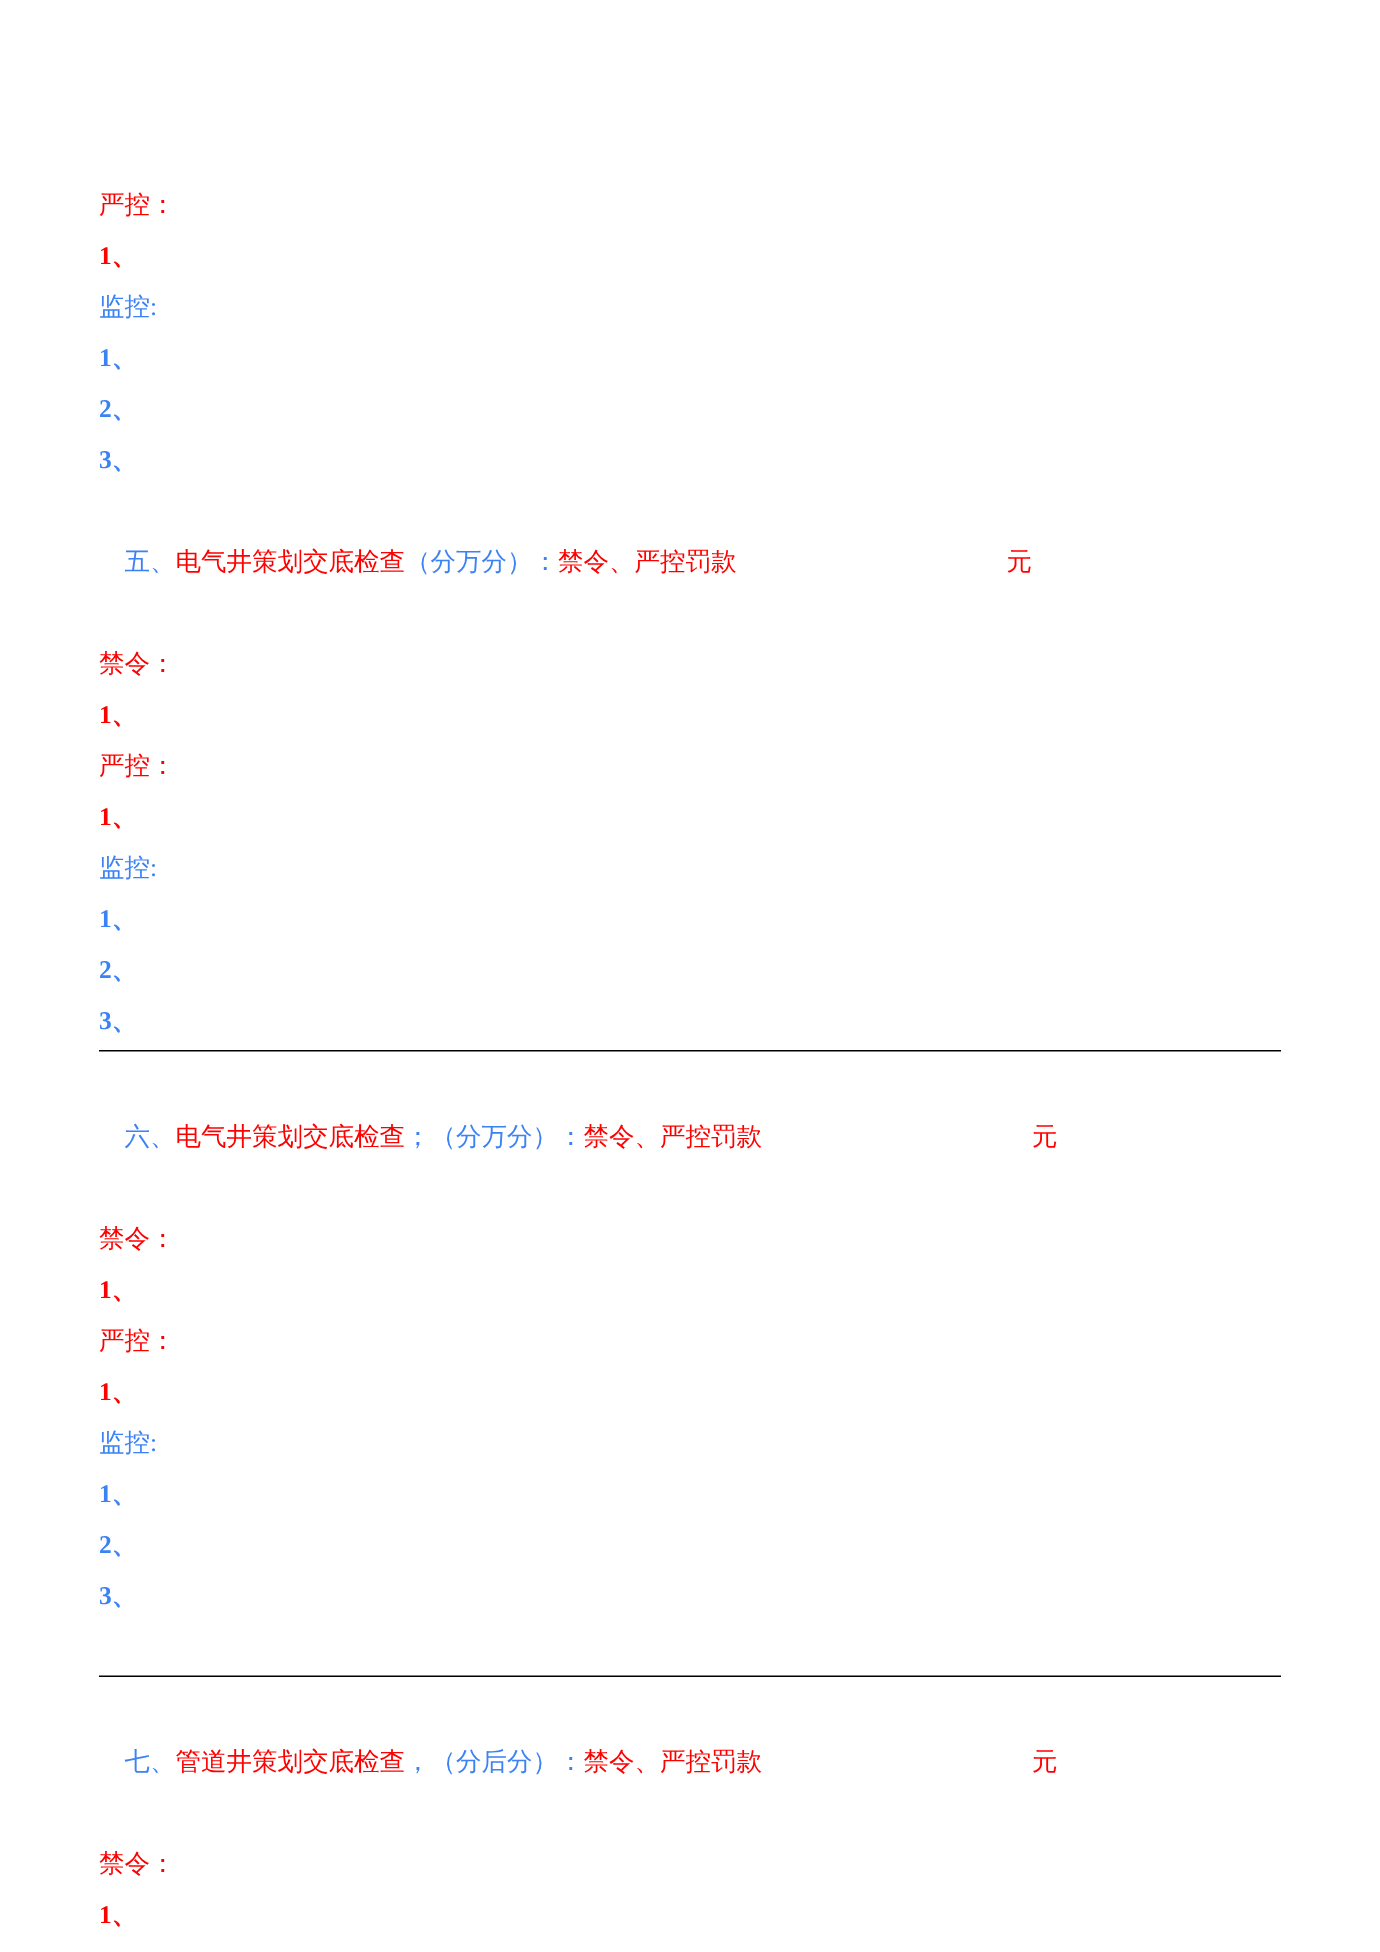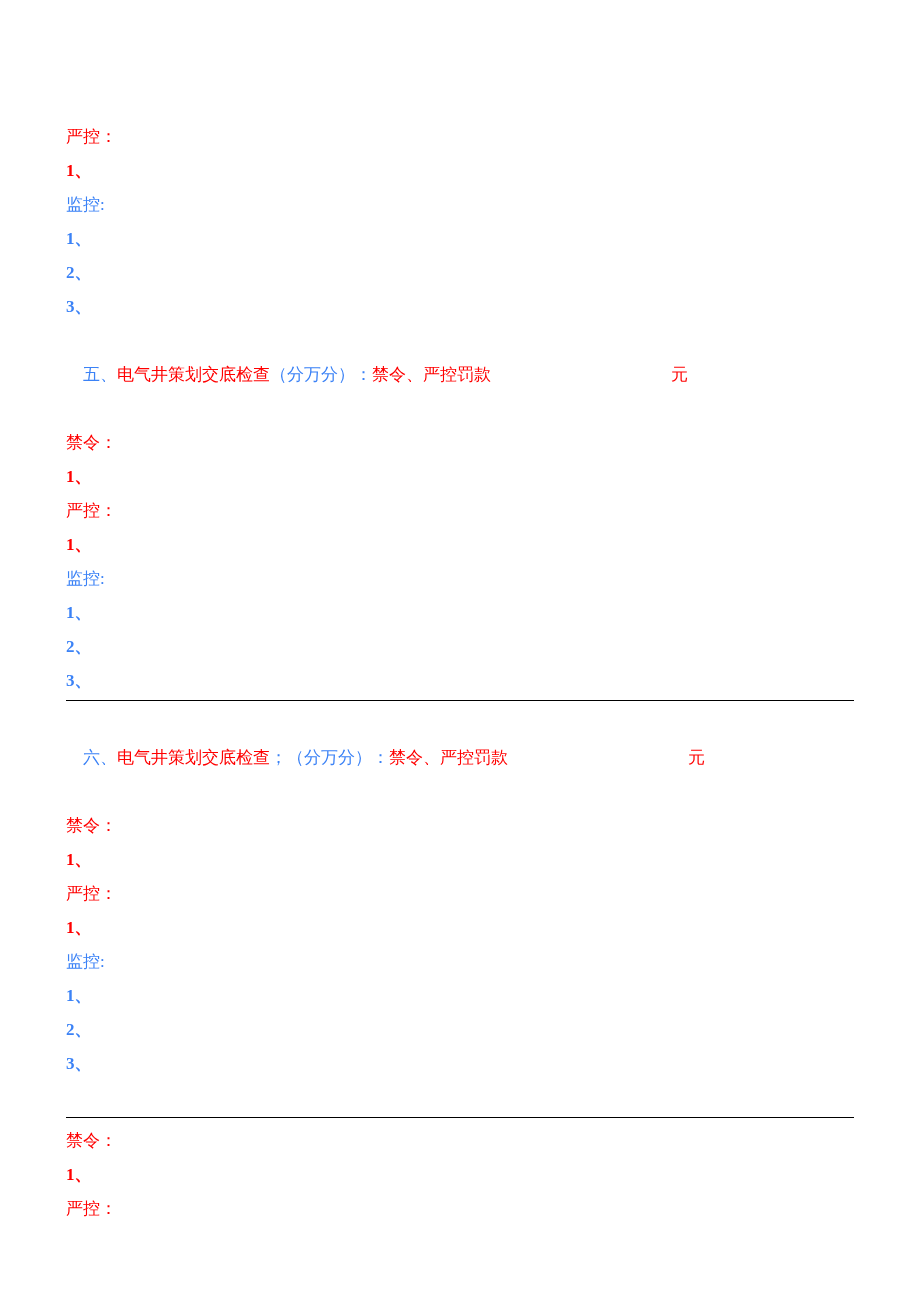--- a/index.html
+++ b/index.html
@@ -65,18 +65,21 @@
   <p class="line red">严控：</p>
   <p class="line red bold">1、</p>
   <p class="line black">监控:</p>
   <p class="line black bold">1、</p>
   <p class="line black bold">2、</p>
   <p class="line black bold">3、</p>
 
   <p class="line">&nbsp;</p>
   <hr class="sep">
 
+  <p class="line">
+    <span class="black">七、</span><span class="red">管道井策划交底检查</span><span class="black">，</span><span class="black">（分后分）：</span><span class="red">禁令、严控罚款</span><span class="yuan-gap"></span><span class="red">元</span>
+  </p>
 
   <p class="line red">禁令：</p>
   <p class="line red bold">1、</p>
   <p class="line red">严控：</p>
 
 </div>
 
 </body></html>

